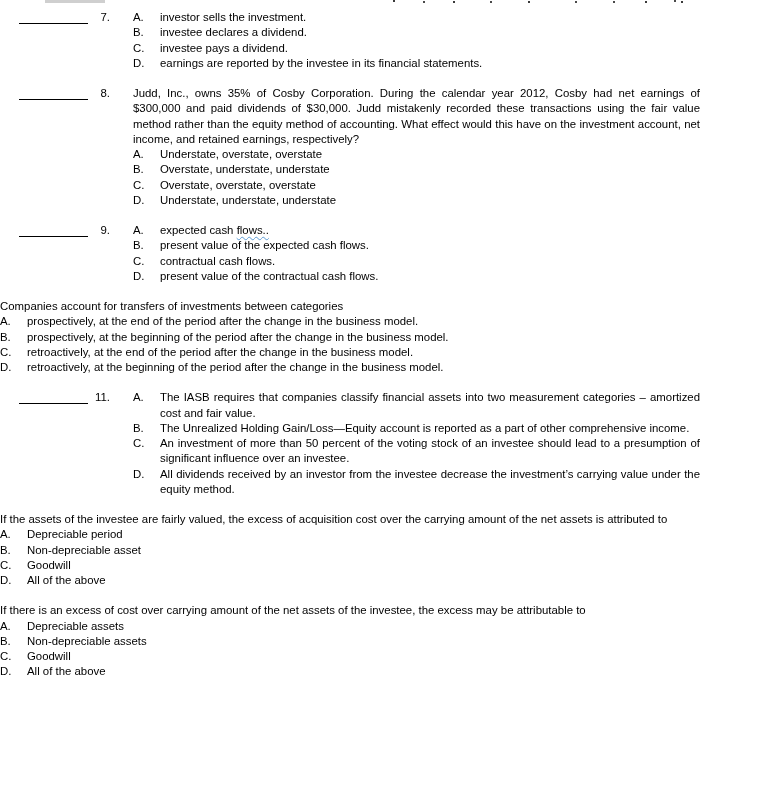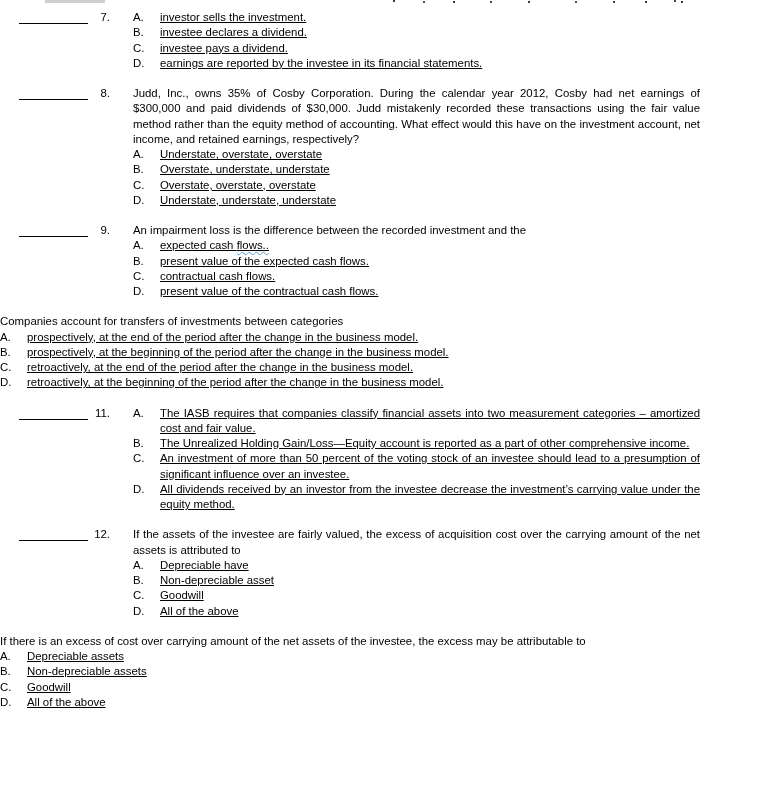--- a/index.html
+++ b/index.html
@@ -54,21 +54,20 @@
   .opt {
     display: flex;
   }
   .opt-letter {
     width: 27px;
     flex: 0 0 27px;
   }
   .opt-text {
     flex: 1;
     text-align: justify;
-    text-decoration: underline;
   }
   .rt-underline {
     text-decoration: underline;
     text-decoration-color: #000000;
   }
   .rt-squiggle {
     text-decoration: underline;
     text-decoration-style: wavy;
     text-decoration-color: var(--squiggle-color, #5b9bd5);
     text-decoration-thickness: 1px;
@@ -161,21 +160,20 @@
       </div>
     </div>
   </div>
 
   <div class="q">
     <div class="q-left">
       <div class="blank"></div>
       <div class="q-num">9.</div>
     </div>
     <div class="q-body">
-      <div class="stem">An impairment loss is the difference between the recorded investment and the</div>
       <div class="opt">
         <div class="opt-letter">A.</div>
         <div class="opt-text"><span>expected cash </span><span class="rt-squiggle">flows..</span></div>
       </div>
       <div class="opt">
         <div class="opt-letter">B.</div>
         <div class="opt-text">present value of the expected cash flows.</div>
       </div>
       <div class="opt">
         <div class="opt-letter">C.</div>
@@ -229,29 +227,25 @@
         <div class="opt-text">An investment of more than 50 percent of the voting stock of an investee should lead to a presumption of significant influence over an investee.</div>
       </div>
       <div class="opt">
         <div class="opt-letter">D.</div>
         <div class="opt-text">All dividends received by an investor from the investee decrease the investment’s carrying value under the equity method.</div>
       </div>
     </div>
   </div>
 
   <div class="q">
-    <div class="q-left">
-      <div class="blank"></div>
-      <div class="q-num">12.</div>
-    </div>
     <div class="q-body">
       <div class="stem">If the assets of the investee are fairly valued, the excess of acquisition cost over the carrying amount of the net assets is attributed to</div>
       <div class="opt">
         <div class="opt-letter">A.</div>
-        <div class="opt-text">Depreciable have</div>
+        <div class="opt-text">Depreciable period</div>
       </div>
       <div class="opt">
         <div class="opt-letter">B.</div>
         <div class="opt-text">Non-depreciable asset</div>
       </div>
       <div class="opt">
         <div class="opt-letter">C.</div>
         <div class="opt-text">Goodwill</div>
       </div>
       <div class="opt">

